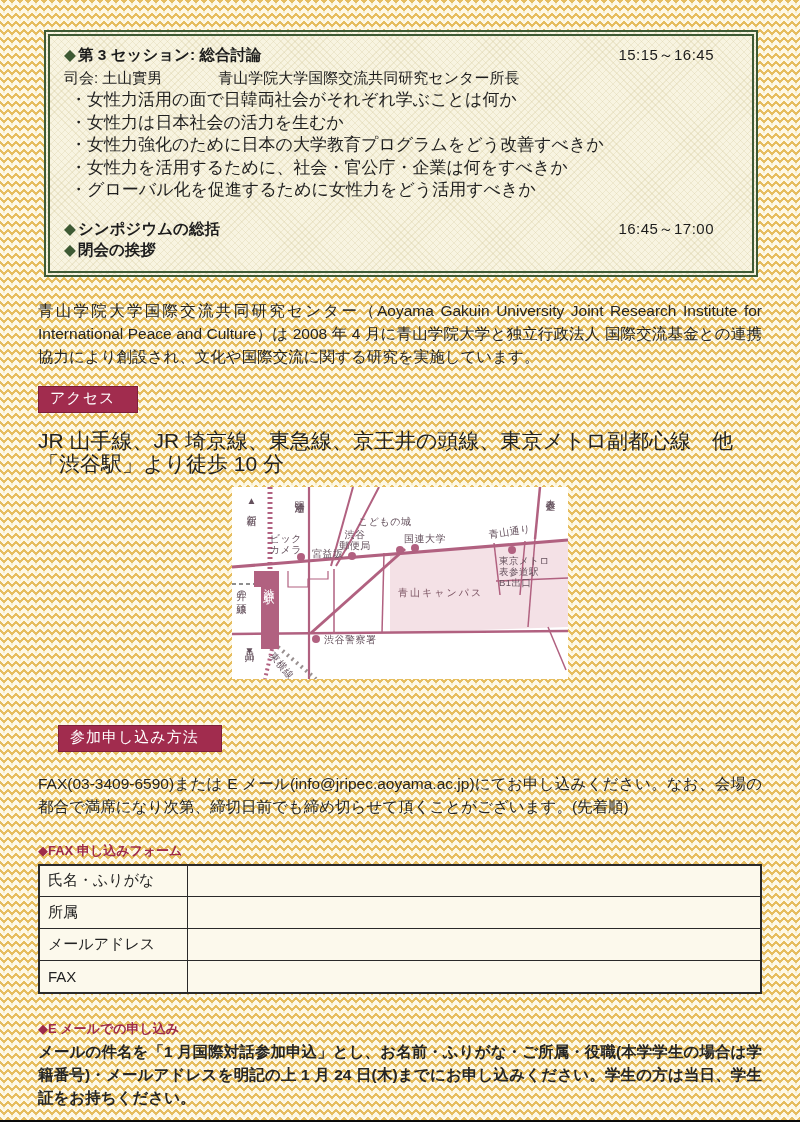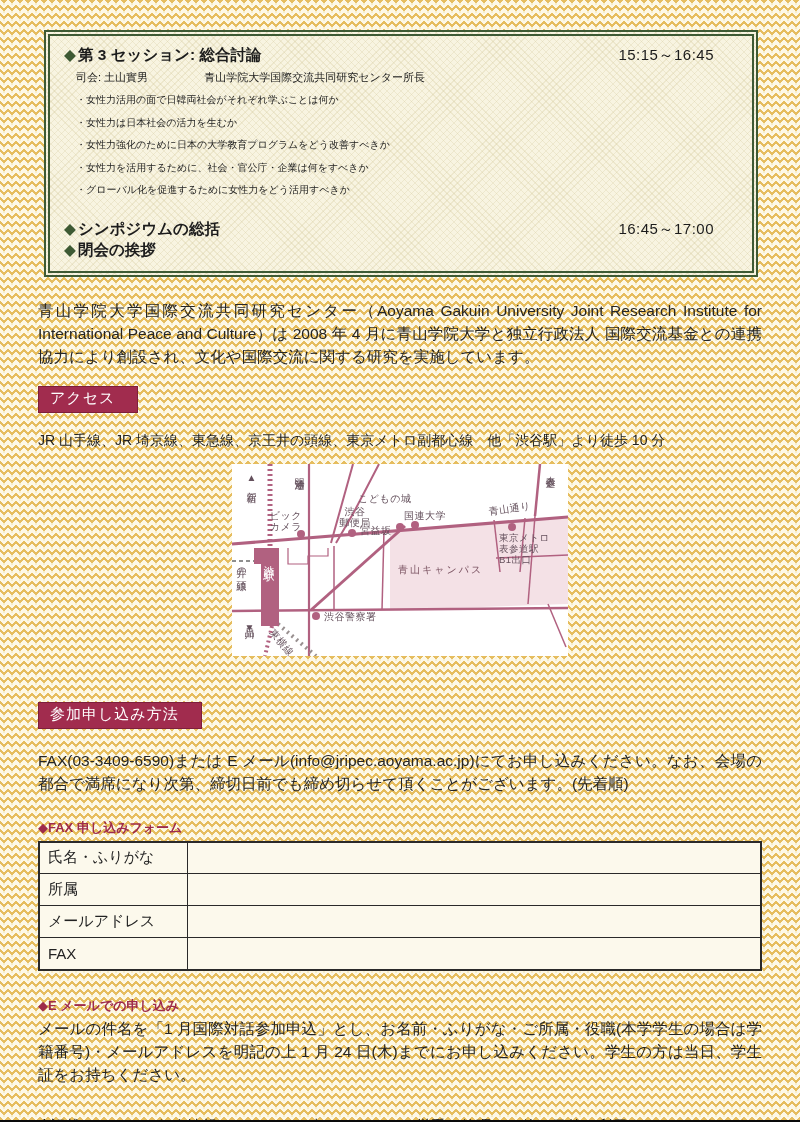--- a/index.html
+++ b/index.html
@@ -28,45 +28,45 @@
     background-image:
       repeating-linear-gradient(45deg, rgba(213,203,158,.30) 0 1px, rgba(0,0,0,0) 1px 5px),
       repeating-linear-gradient(-45deg, rgba(213,203,158,.30) 0 1px, rgba(0,0,0,0) 1px 5px);
     padding:7px 20px 10px 14px;
     color:#1c1c1c;
   }
   .srow { display:flex; justify-content:space-between; align-items:flex-start; line-height:23px; }
   .stitle { font-weight:700; font-size:15.5px; }
   .stime { font-size:15px; font-weight:500; margin-right:18px; letter-spacing:.5px; }
   .gdia { color:#3e5a34; margin-right:2px; }
-  .moderator { line-height:23px; font-size:11px; padding-left:12px; }
+  .moderator { line-height:23px; font-size:15px; padding-left:0; }
   .moderator .mtitle { margin-left:56px; }
-  .bullet { font-size:10px; line-height:22.5px; padding-left:12px; color:#1e1e1e; }
+  .bullet { font-size:17px; line-height:22.5px; padding-left:6px; color:#1e1e1e; }
   .sgap { height:15px; }
 
   
   .para { margin-top:22px; font-size:15.5px; line-height:23px; text-align:justify; color:#252525; }
   .sec-header {
     display:inline-block; margin-top:18px;
     background:#a12c4e; border:1px solid #7d1f3c; color:#fff;
     font-size:15px; font-weight:500; padding:2px 22px 4px 11px; letter-spacing:1px;
   }
-  .access-lines { margin-top:16px; font-size:14px; line-height:23px; }
+  .access-lines { margin-top:16px; font-size:21px; line-height:23px; }
 
   
   .map { position:relative; width:336px; height:192px; margin:12px auto 0 auto; background:#fff; }
   .map svg { position:absolute; left:0; top:0; }
   .ml { position:absolute; font-size:10px; line-height:11px; color:#64505c; white-space:pre-line; letter-spacing:.5px; }
   .mv { writing-mode:vertical-rl; text-orientation:upright; letter-spacing:1px; }
   .station-label { color:#fff; font-size:11px; letter-spacing:3px; }
   .campus-label { font-size:10px; letter-spacing:2px; color:#7c5563; }
   .rot { transform-origin:left top; }
 
   
-  .app-header { margin-top:28px; }
+  .app-header { margin-top:28px;margin-left:20px; }
   .intro { margin-top:20px; }
   .sub-title { margin-top:24px; color:#9e2b4b; font-weight:700; font-size:13px; }
   table.fax { width:100%; border-collapse:collapse; margin-top:4px; background:#fcf9ec; border:2px solid #2a2a2a; }
   table.fax td { border:1px solid #2a2a2a; height:32px; font-size:15px; padding:2px 8px; color:#222; }
   td.flabel { width:148px; }
   .privacy { margin-top:28px; font-size:15px; line-height:23px; }
 
   .bottom-line { position:absolute; left:0; top:1120px; width:800px; height:2px; background:#0a0a0a; }
   .bottom-white { position:absolute; left:0; top:1122px; width:800px; height:8px; background:#fff; }
 </style>
@@ -139,21 +139,21 @@
         <circle cx="120" cy="69" r="4" fill="#b16180"></circle>
         <circle cx="168" cy="63" r="4" fill="#b16180"></circle>
         <circle cx="183" cy="61" r="4" fill="#b16180"></circle>
         <circle cx="280" cy="63" r="4" fill="#b16180"></circle>
         <circle cx="84" cy="152" r="4" fill="#b16180"></circle>
       </svg>
       <div class="ml mv" style="left:14px; top:8px;">▲新宿</div>
       <div class="ml mv" style="left:62px; top:6px;">明治通り</div>
       <div class="ml" style="left:30px; top:46px; width:40px; text-align:right;">ビック
 カメラ</div>
-      <div class="ml" style="left:80px; top:61px;padding-left:48px;">宮益坂</div>
+      <div class="ml" style="left:80px; top:61px;">宮益坂</div>
       <div class="ml" style="left:104px; top:42px; width:38px; text-align:center;">渋谷
 郵便局</div>
       <div class="ml" style="left:126px; top:29px;">こどもの城</div>
       <div class="ml" style="left:172px; top:46px;">国連大学</div>
       <div class="ml rot" style="left:256px; top:42px; transform:rotate(-8deg);">青山通り</div>
       <div class="ml mv" style="left:313px; top:4px;">表参道</div>
       <div class="ml" style="left:267px; top:68px; font-size:9.5px;">東京メトロ
 表参道駅
 B1出口</div>
       <div class="ml mv" style="left:4px; top:96px;">井の頭線</div>
@@ -185,21 +185,21 @@
           <td></td>
         </tr>
         <tr>
           <td class="flabel">FAX</td>
           <td></td>
         </tr>
       </tbody>
     </table>
 
     <div class="sub-title" style="margin-top:26px;">◆E メールでの申し込み</div>
-    <div class="para" style="margin-top:2px;">メールの件名を「1 月国際対話参加申込」とし、お名前・ふりがな・ご所属・役職(本学学生の場合は学籍番号)・メールアドレスを明記の上 1 月 24 日(木)までにお申し込みください。学生の方は当日、学生証をお持ちください。</div>
+    <div class="para" style="margin-top:2px;font-weight:bold;">メールの件名を「1 月国際対話参加申込」とし、お名前・ふりがな・ご所属・役職(本学学生の場合は学籍番号)・メールアドレスを明記の上 1 月 24 日(木)までにお申し込みください。学生の方は当日、学生証をお持ちください。</div>
 
     <div class="privacy">※記載いただいた個人情報については、当センターにて厳重に管理し、他の目的で利用することはありません。</div>
 
   </div>
 
   <div class="bottom-line"></div>
   <div class="bottom-white"></div>
 </div>
 
 </body></html>

